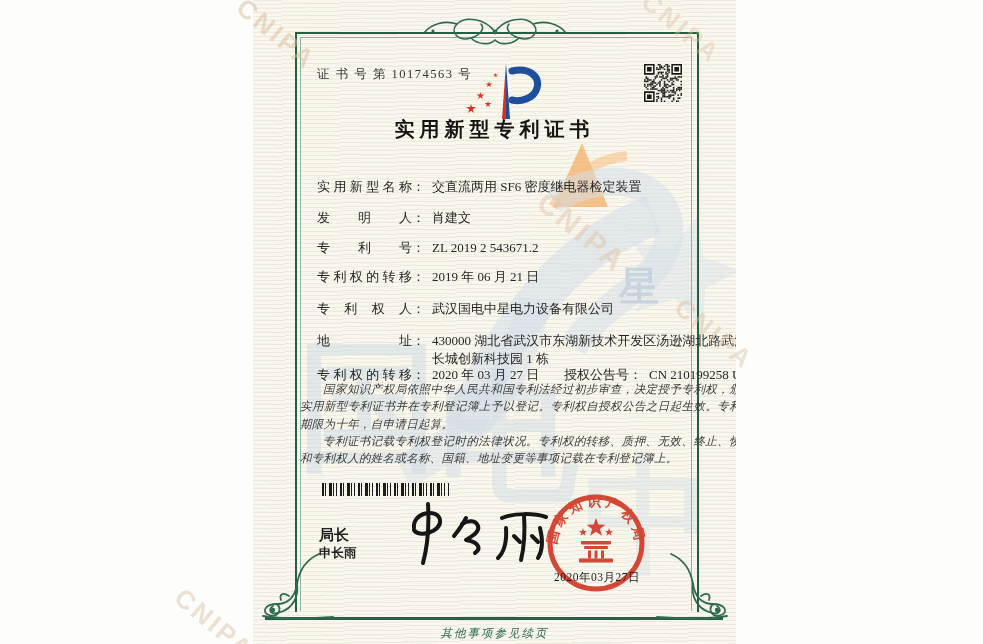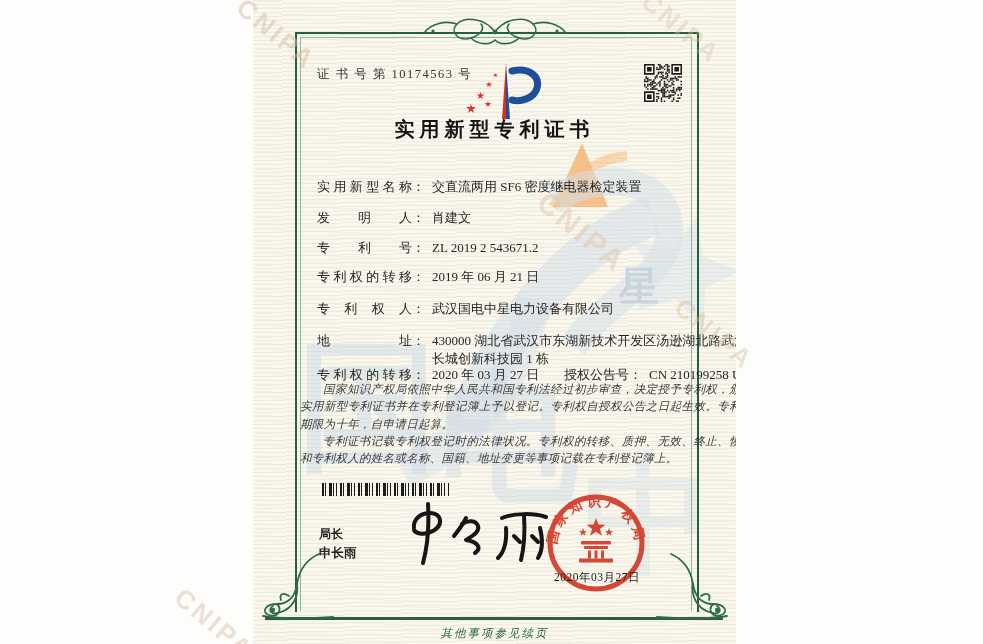--- a/index.html
+++ b/index.html
@@ -31,21 +31,21 @@
   .addr-lines{margin-left:7px;line-height:1.38;}
   .grant-no{position:absolute;left:247px;top:0;}
   .paras{position:absolute;left:47px;top:381px;width:453px;}
   .paras p{margin:0;text-indent:2em;font-style:italic;font-size:11.5px;line-height:1.5;
            color:#3b3b3b;text-align:justify;letter-spacing:.3px;}
   .barcode{position:absolute;left:69px;top:483px;width:127px;height:13px;
     background:repeating-linear-gradient(90deg,#1c1c1c 0 2px,transparent 2px 3px,#1c1c1c 3px 4px,
       transparent 4px 7px,#1c1c1c 7px 10px,transparent 10px 11px,#1c1c1c 11px 12px,transparent 12px 14px,
       #1c1c1c 14px 15px,transparent 15px 18px);}
   .signer-title{position:absolute;left:66px;top:526px;font-family:"Liberation Sans",sans-serif;
-                font-size:12px;font-weight:700;color:#222;}
+                font-size:15px;font-weight:700;color:#222;}
   .signer-name{position:absolute;left:66px;top:545px;font-family:"Liberation Sans",sans-serif;
                font-size:12.5px;font-weight:700;color:#222;text-align:center;}
   .signature{position:absolute;left:135px;top:500px;}
   .seal{position:absolute;left:292px;top:492px;opacity:.93;}
   .seal-date{position:absolute;left:296px;top:570px;width:96px;text-align:center;font-size:11.5px;
              color:#1a1a1a;letter-spacing:.5px;z-index:5;}
   .pagenum{position:absolute;left:0;right:0;top:598px;text-align:center;font-size:11px;color:#4c5b51;letter-spacing:1px;}
   .footnote{position:absolute;left:0;right:0;top:626px;text-align:center;font-style:italic;
             font-size:11.5px;color:#2e6b4b;letter-spacing:2px;}
   .qr{position:absolute;left:391px;top:64px;}

